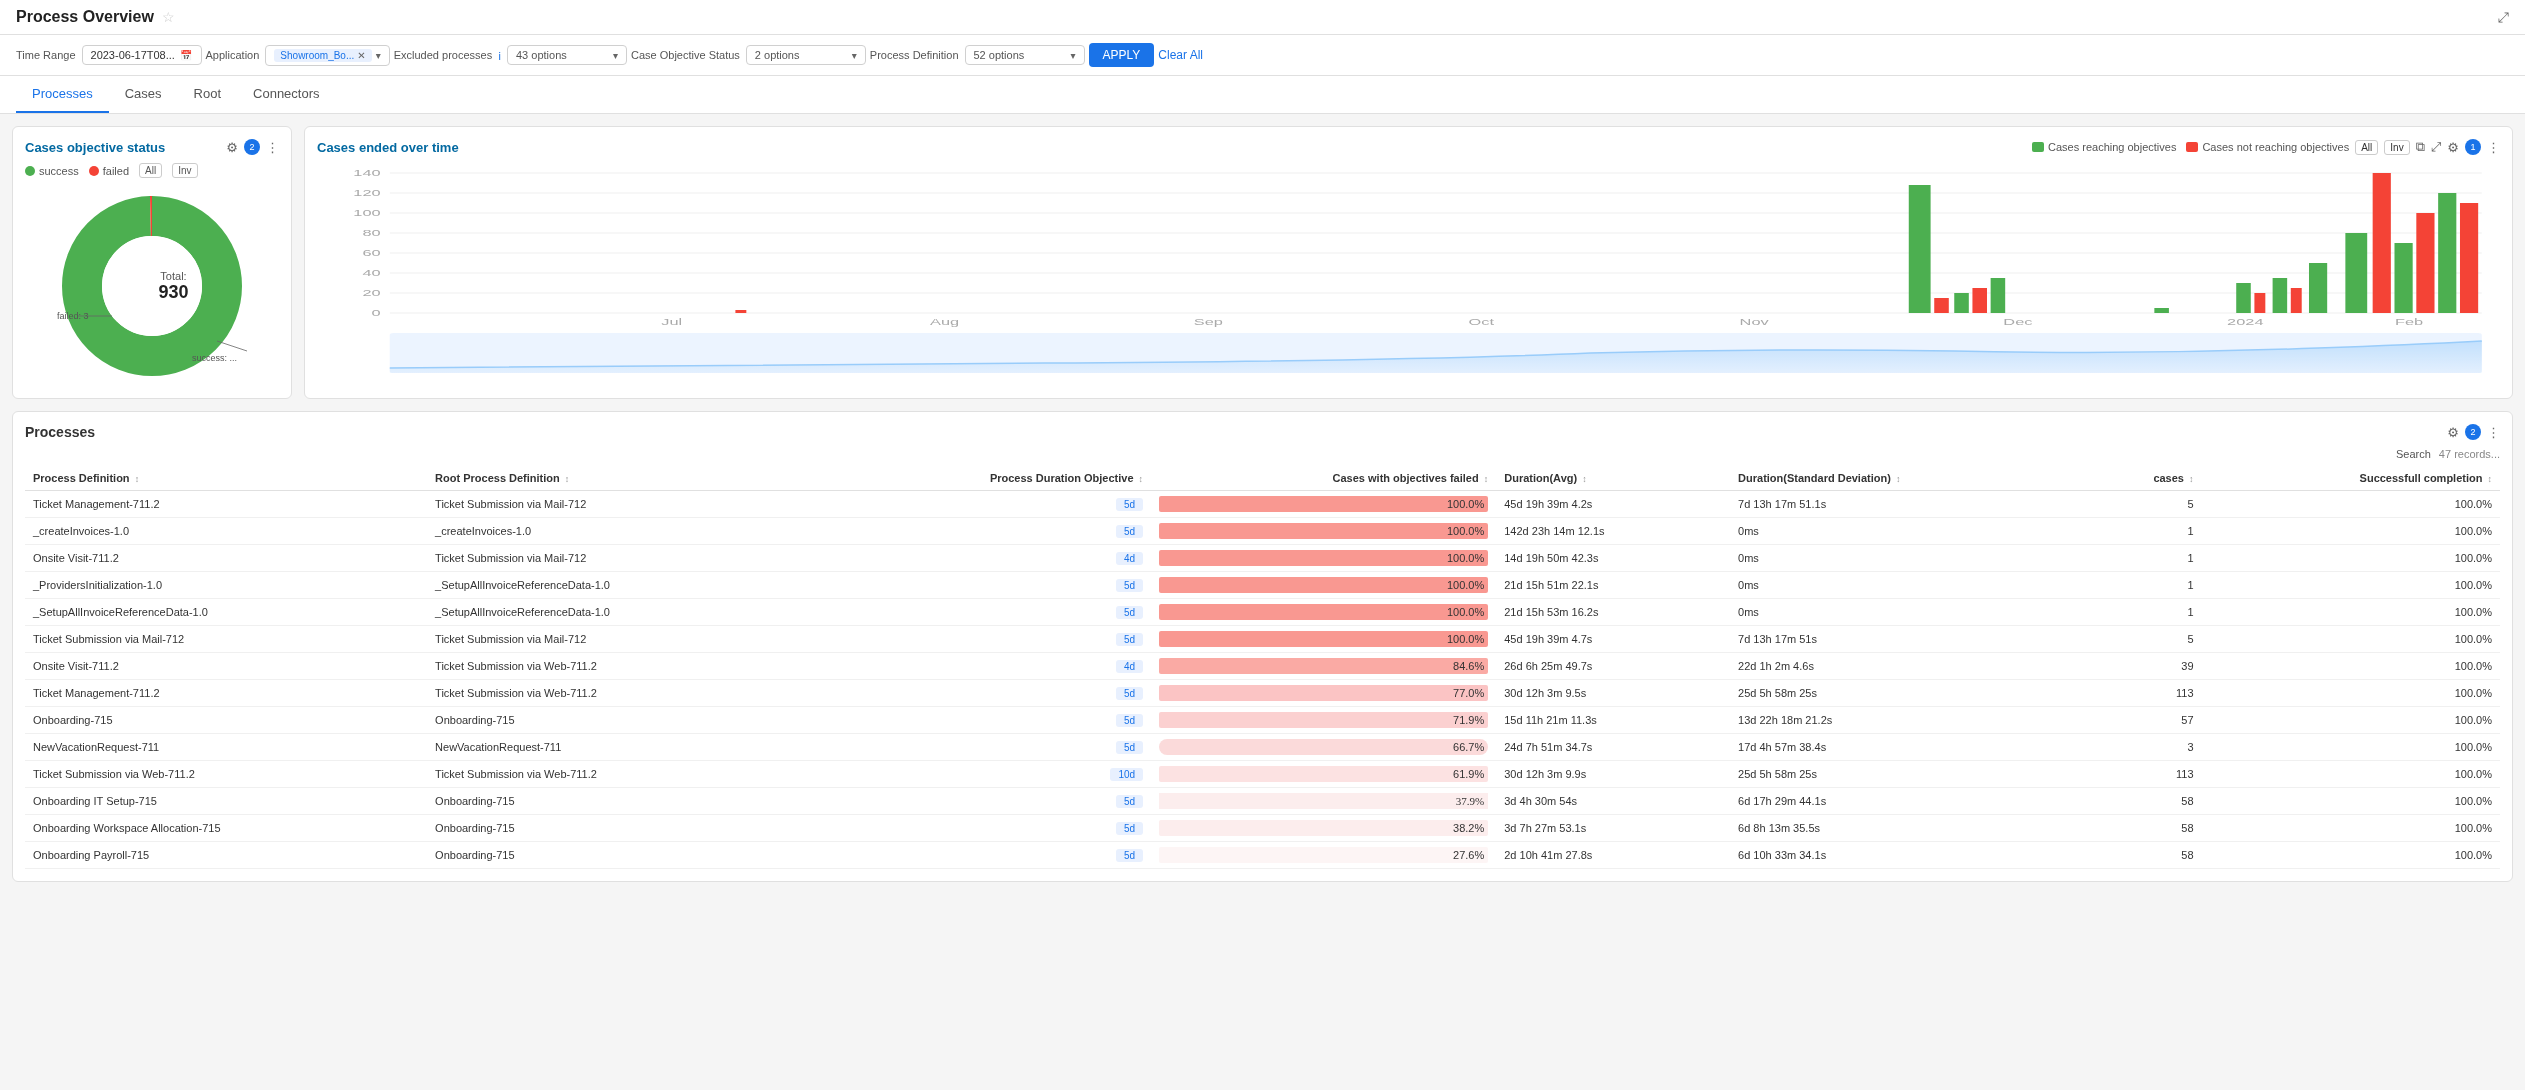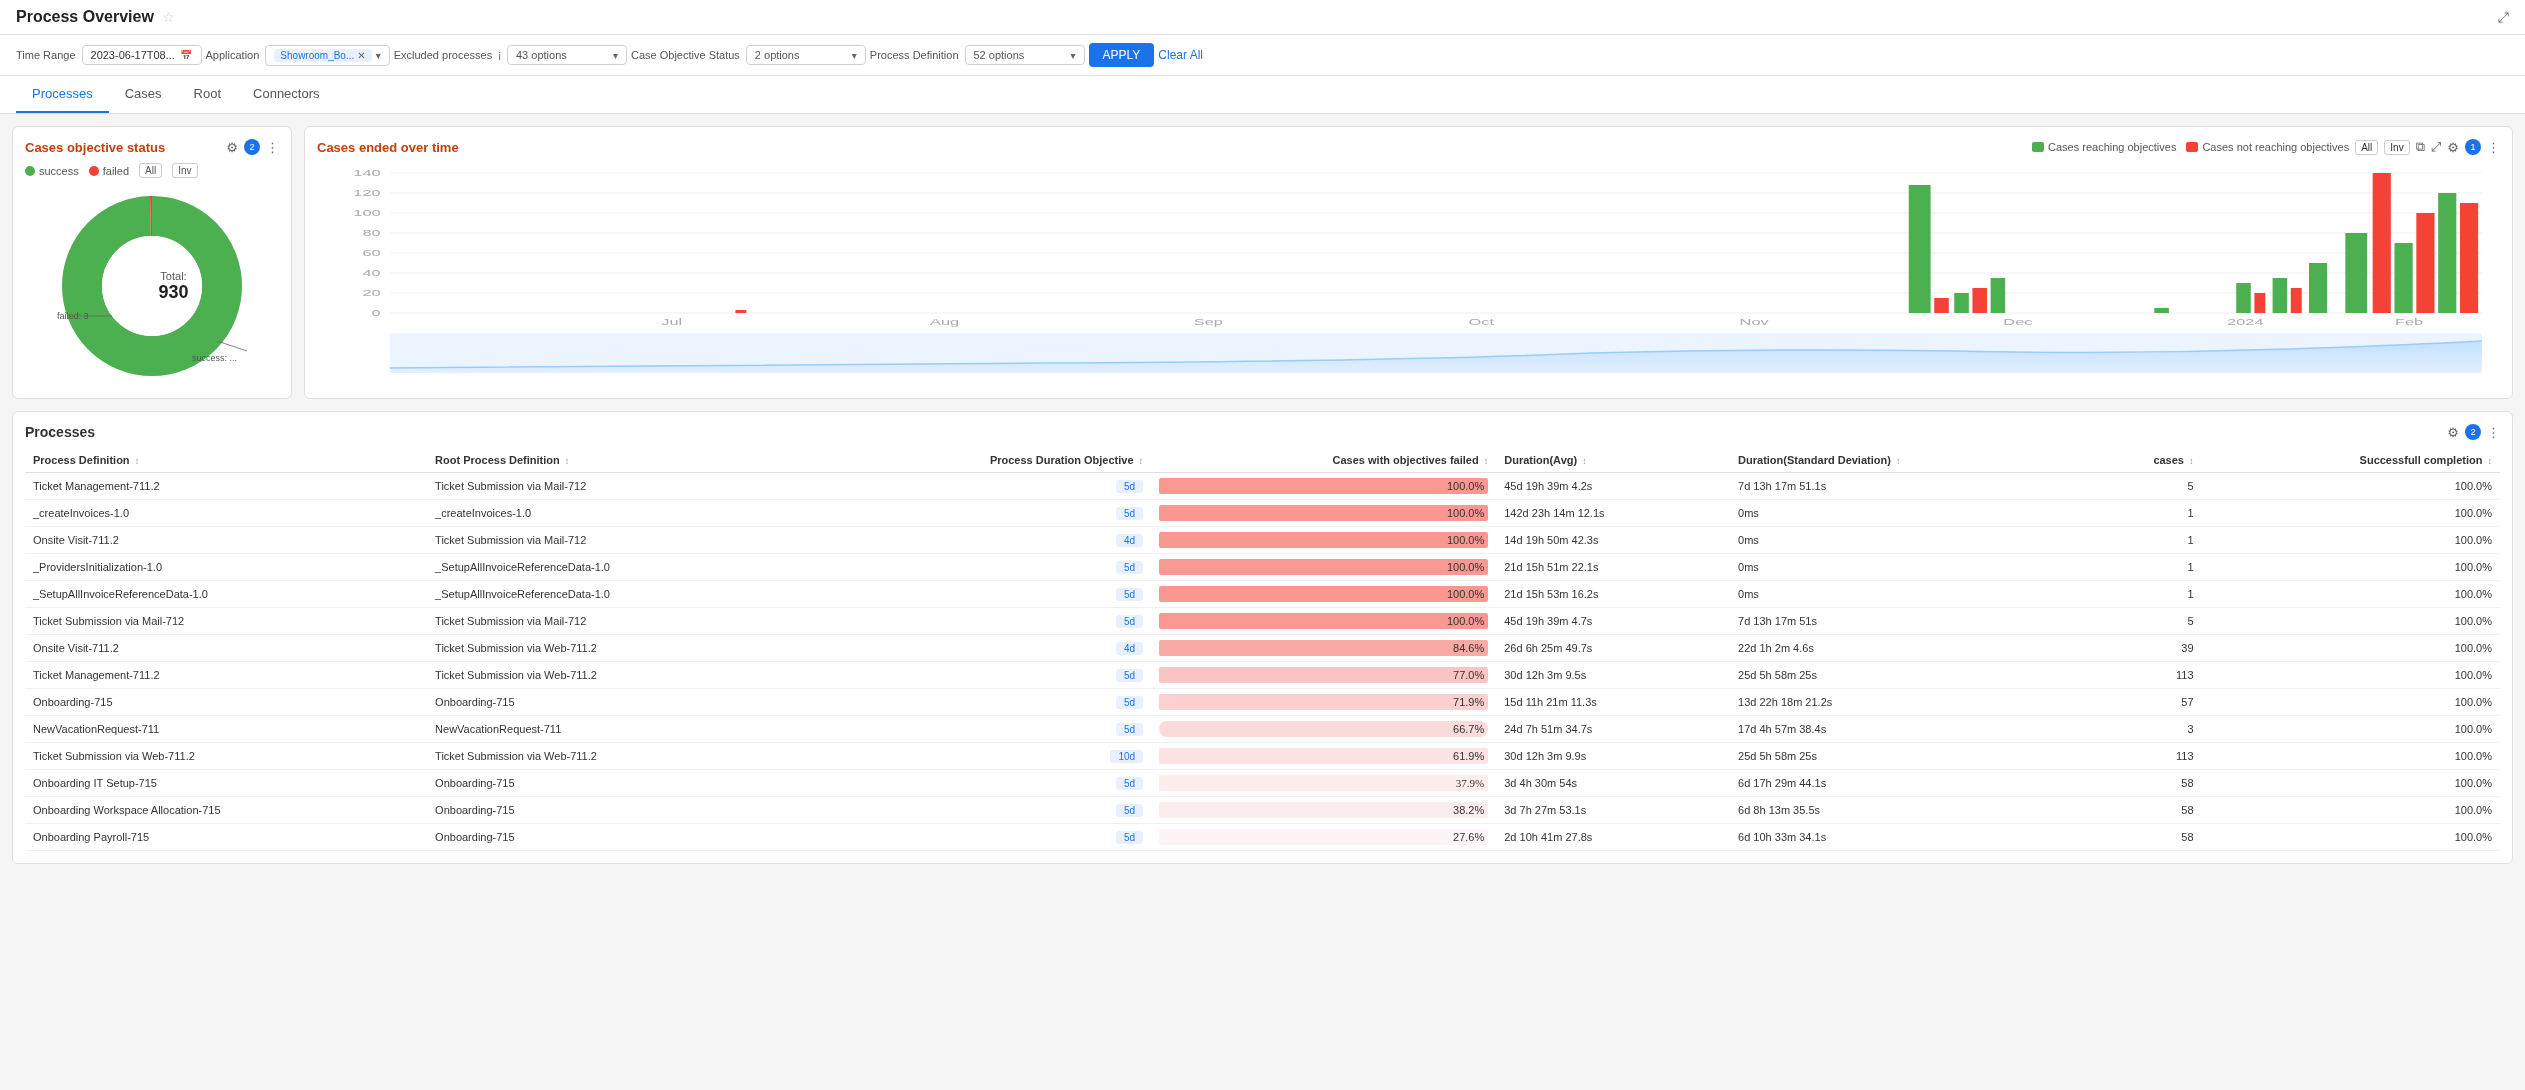--- a/index.html
+++ b/index.html
@@ -31,21 +31,21 @@
     .main-content { padding: 12px; display: flex; flex-direction: column; gap: 12px; }
     
     .charts-row { display: flex; gap: 12px; }
     
     .card { background: #fff; border-radius: 6px; border: 1px solid #e0e0e0; padding: 12px; }
     
     .donut-card { width: 280px; flex-shrink: 0; }
     .bar-chart-card { flex: 1; }
     
     .card-header { display: flex; align-items: center; justify-content: space-between; margin-bottom: 8px; }
-    .card-title { font-size: 13px; font-weight: 600; color: #c2410c; }
+    .card-title { font-size: 13px; font-weight: 600; color: #0369a1; }
     .card-header-right { display: flex; align-items: center; gap: 6px; }
     .legend { display: flex; gap: 10px; align-items: center; font-size: 11px; color: #555; }
     .legend-item { display: flex; align-items: center; gap: 4px; }
     .legend-dot { width: 10px; height: 10px; border-radius: 50%; }
     .legend-rect { width: 12px; height: 10px; border-radius: 2px; }
     .icon-btn { background: none; border: none; cursor: pointer; color: #666; font-size: 13px; }
     .badge { background: #1a73e8; color: #fff; border-radius: 50%; width: 16px; height: 16px; font-size: 9px; display: flex; align-items: center; justify-content: center; }
     
     .donut-container { position: relative; display: flex; justify-content: center; align-items: center; }
     .donut-svg { width: 200px; height: 200px; }
@@ -276,20 +276,24 @@
   <div class="processes-card">
     <div class="processes-header">
       <span class="processes-title">Processes</span>
       <div class="card-header-right">
         <button class="icon-btn">⚙</button>
         <span class="badge">2</span>
         <button class="icon-btn">⋮</button>
       </div>
     </div>
 
+    <div style="display:flex; justify-content:flex-end; align-items:center; gap:8px; margin-bottom:6px;">
+      <span style="font-size:11px;color:#555;">Search</span>
+      <span style="font-size:11px;color:#888;">47 records...</span>
+    </div>
 
     <div class="table-wrapper">
       <table>
         <thead>
           <tr>
             <th>Process Definition <span class="sort-icon">↕</span></th>
             <th>Root Process Definition <span class="sort-icon">↕</span></th>
             <th style="text-align:right;">Process Duration Objective <span class="sort-icon">↕</span></th>
             <th style="text-align:right;">Cases with objectives failed <span class="sort-icon">↕</span></th>
             <th>Duration(Avg) <span class="sort-icon">↕</span></th>

